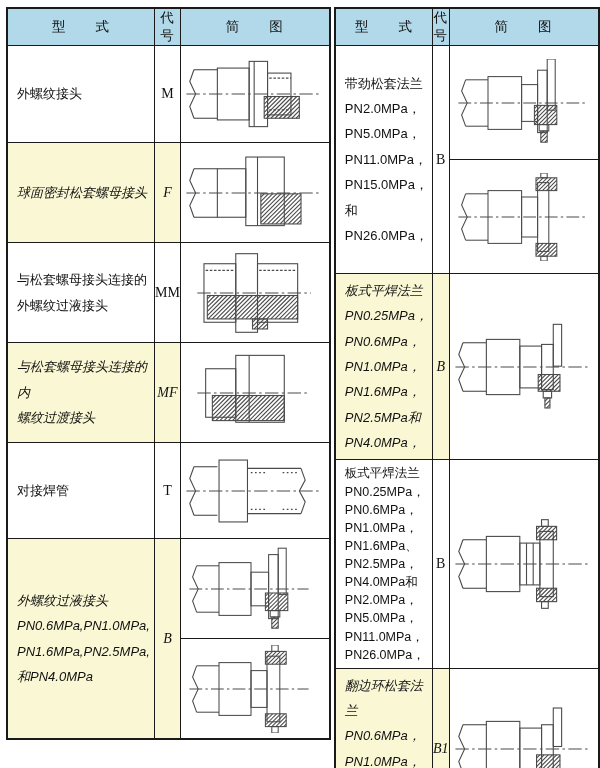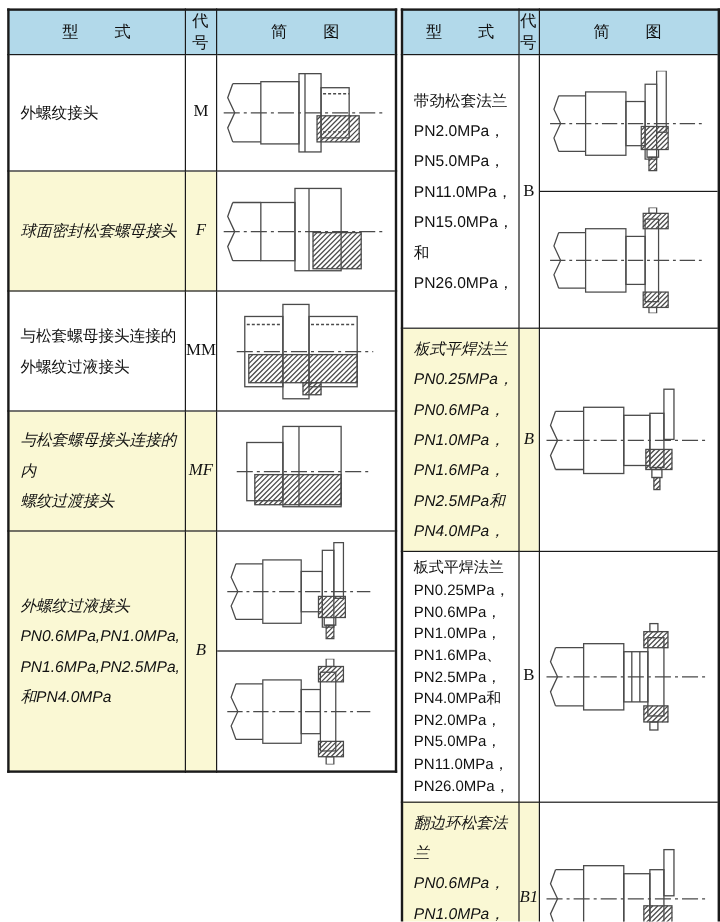--- a/index.html
+++ b/index.html
@@ -211,20 +211,42 @@
                   <line x1="120" y1="61" x2="93" y2="88"></line>
                   <line x1="120" y1="66" x2="98" y2="88"></line>
                   <line x1="120" y1="71" x2="103" y2="88"></line>
                   <line x1="120" y1="76" x2="108" y2="88"></line>
                   <line x1="120" y1="81" x2="113" y2="88"></line>
                   <line x1="120" y1="86" x2="118" y2="88"></line>
                 </svg>
               </div>
         </td>
       </tr>
+      <tr class="lr5">
+        <td class="type">对接焊管</td>
+        <td class="code">T</td>
+        <td class="diag">
+          <div class="dwrap">
+                <svg class="fitting" viewBox="0 0 170 110">
+                  <line x1="3" y1="55" x2="164" y2="55" stroke-dasharray="16 4 3 4"></line>
+                  <line x1="12" y1="26" x2="40" y2="26"></line>
+                  <line x1="12" y1="84" x2="40" y2="84"></line>
+                  <path d="M12,26 L7,40 L14,55 L7,70 L12,84"></path>
+                  <rect x="42" y="18" width="34" height="74"></rect>
+                  <line x1="76" y1="28" x2="140" y2="28"></line>
+                  <line x1="76" y1="82" x2="140" y2="82"></line>
+                  <path d="M140,28 L145,42 L138,55 L145,68 L140,82"></path>
+                  <line x1="80" y1="33" x2="100" y2="33" stroke-dasharray="2 3"></line>
+                  <line x1="118" y1="33" x2="138" y2="33" stroke-dasharray="2 3"></line>
+                  <line x1="80" y1="77" x2="100" y2="77" stroke-dasharray="2 3"></line>
+                  <line x1="118" y1="77" x2="138" y2="77" stroke-dasharray="2 3"></line>
+                </svg>
+              </div>
+        </td>
+      </tr>
       <tr class="lr6 hl">
         <td class="type">外螺纹过液接头
 PN0.6MPa,PN1.0MPa,
 PN1.6MPa,PN2.5MPa,
 和PN4.0MPa</td>
         <td class="code">B</td>
         <td class="diag">
           <div class="dhalf">
                 <svg class="fitting" viewBox="0 0 170 110">
                   <line x1="3" y1="55" x2="152" y2="55" stroke-dasharray="16 4 3 4"></line>

